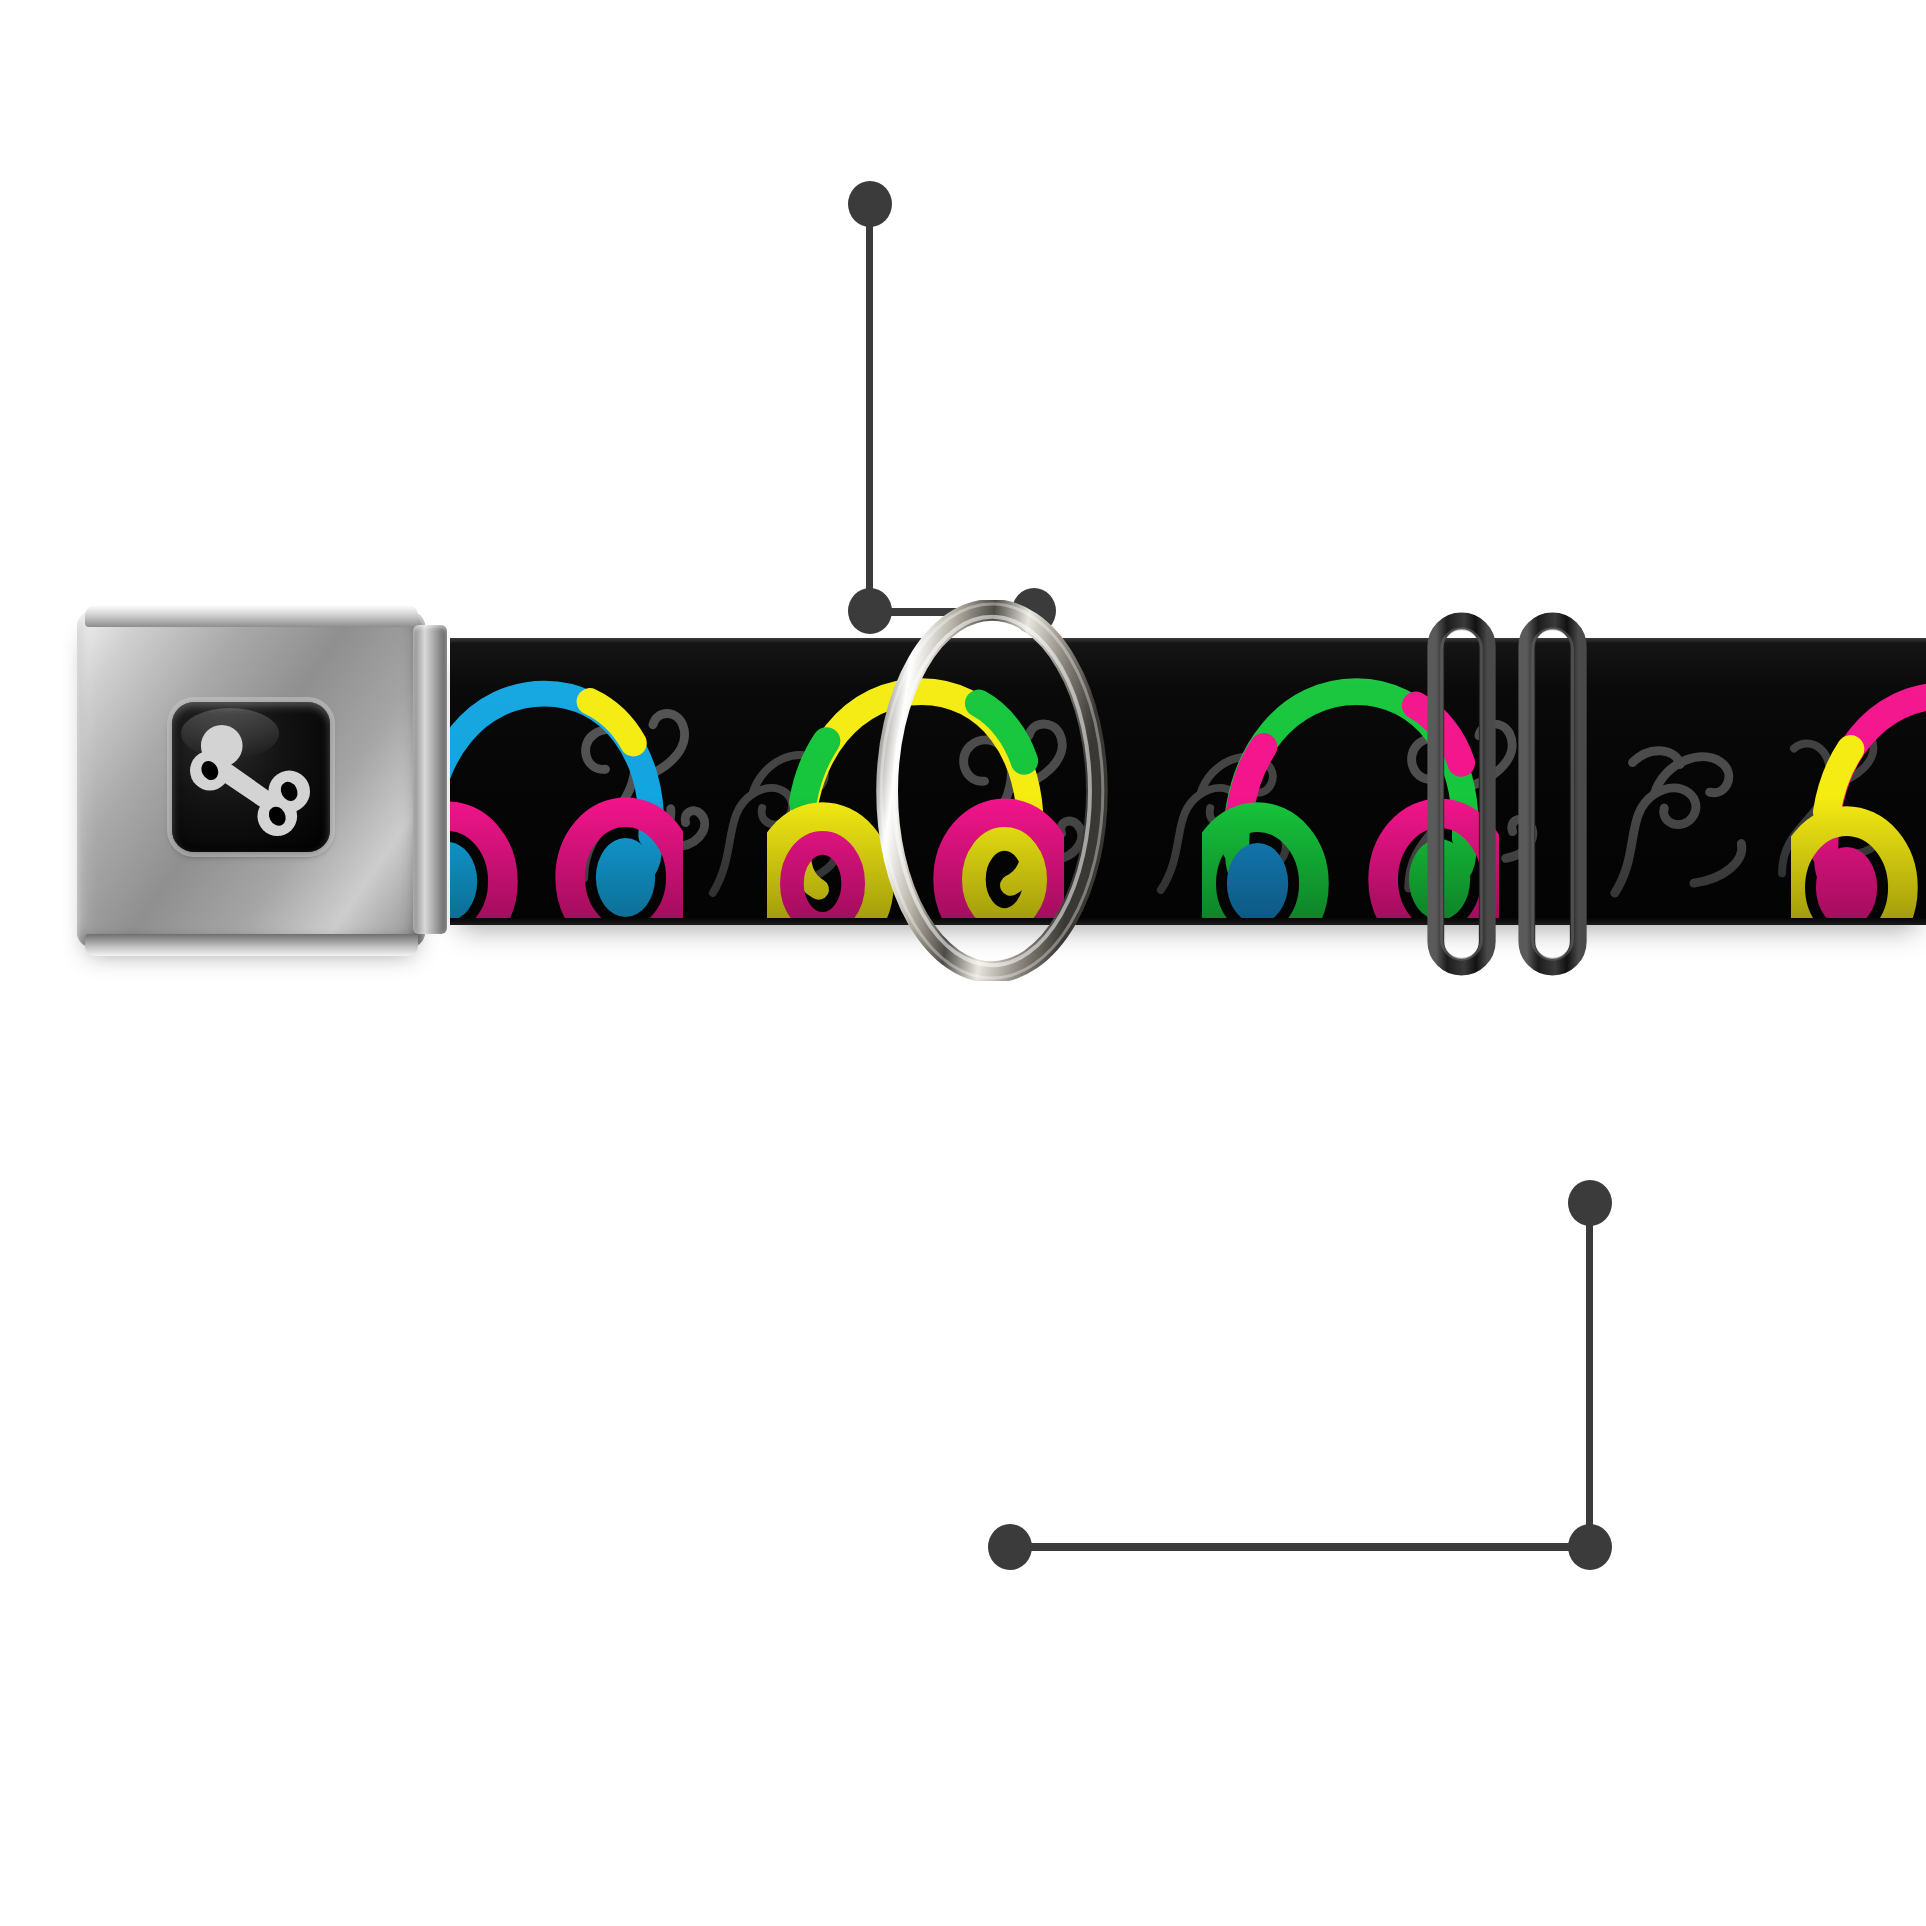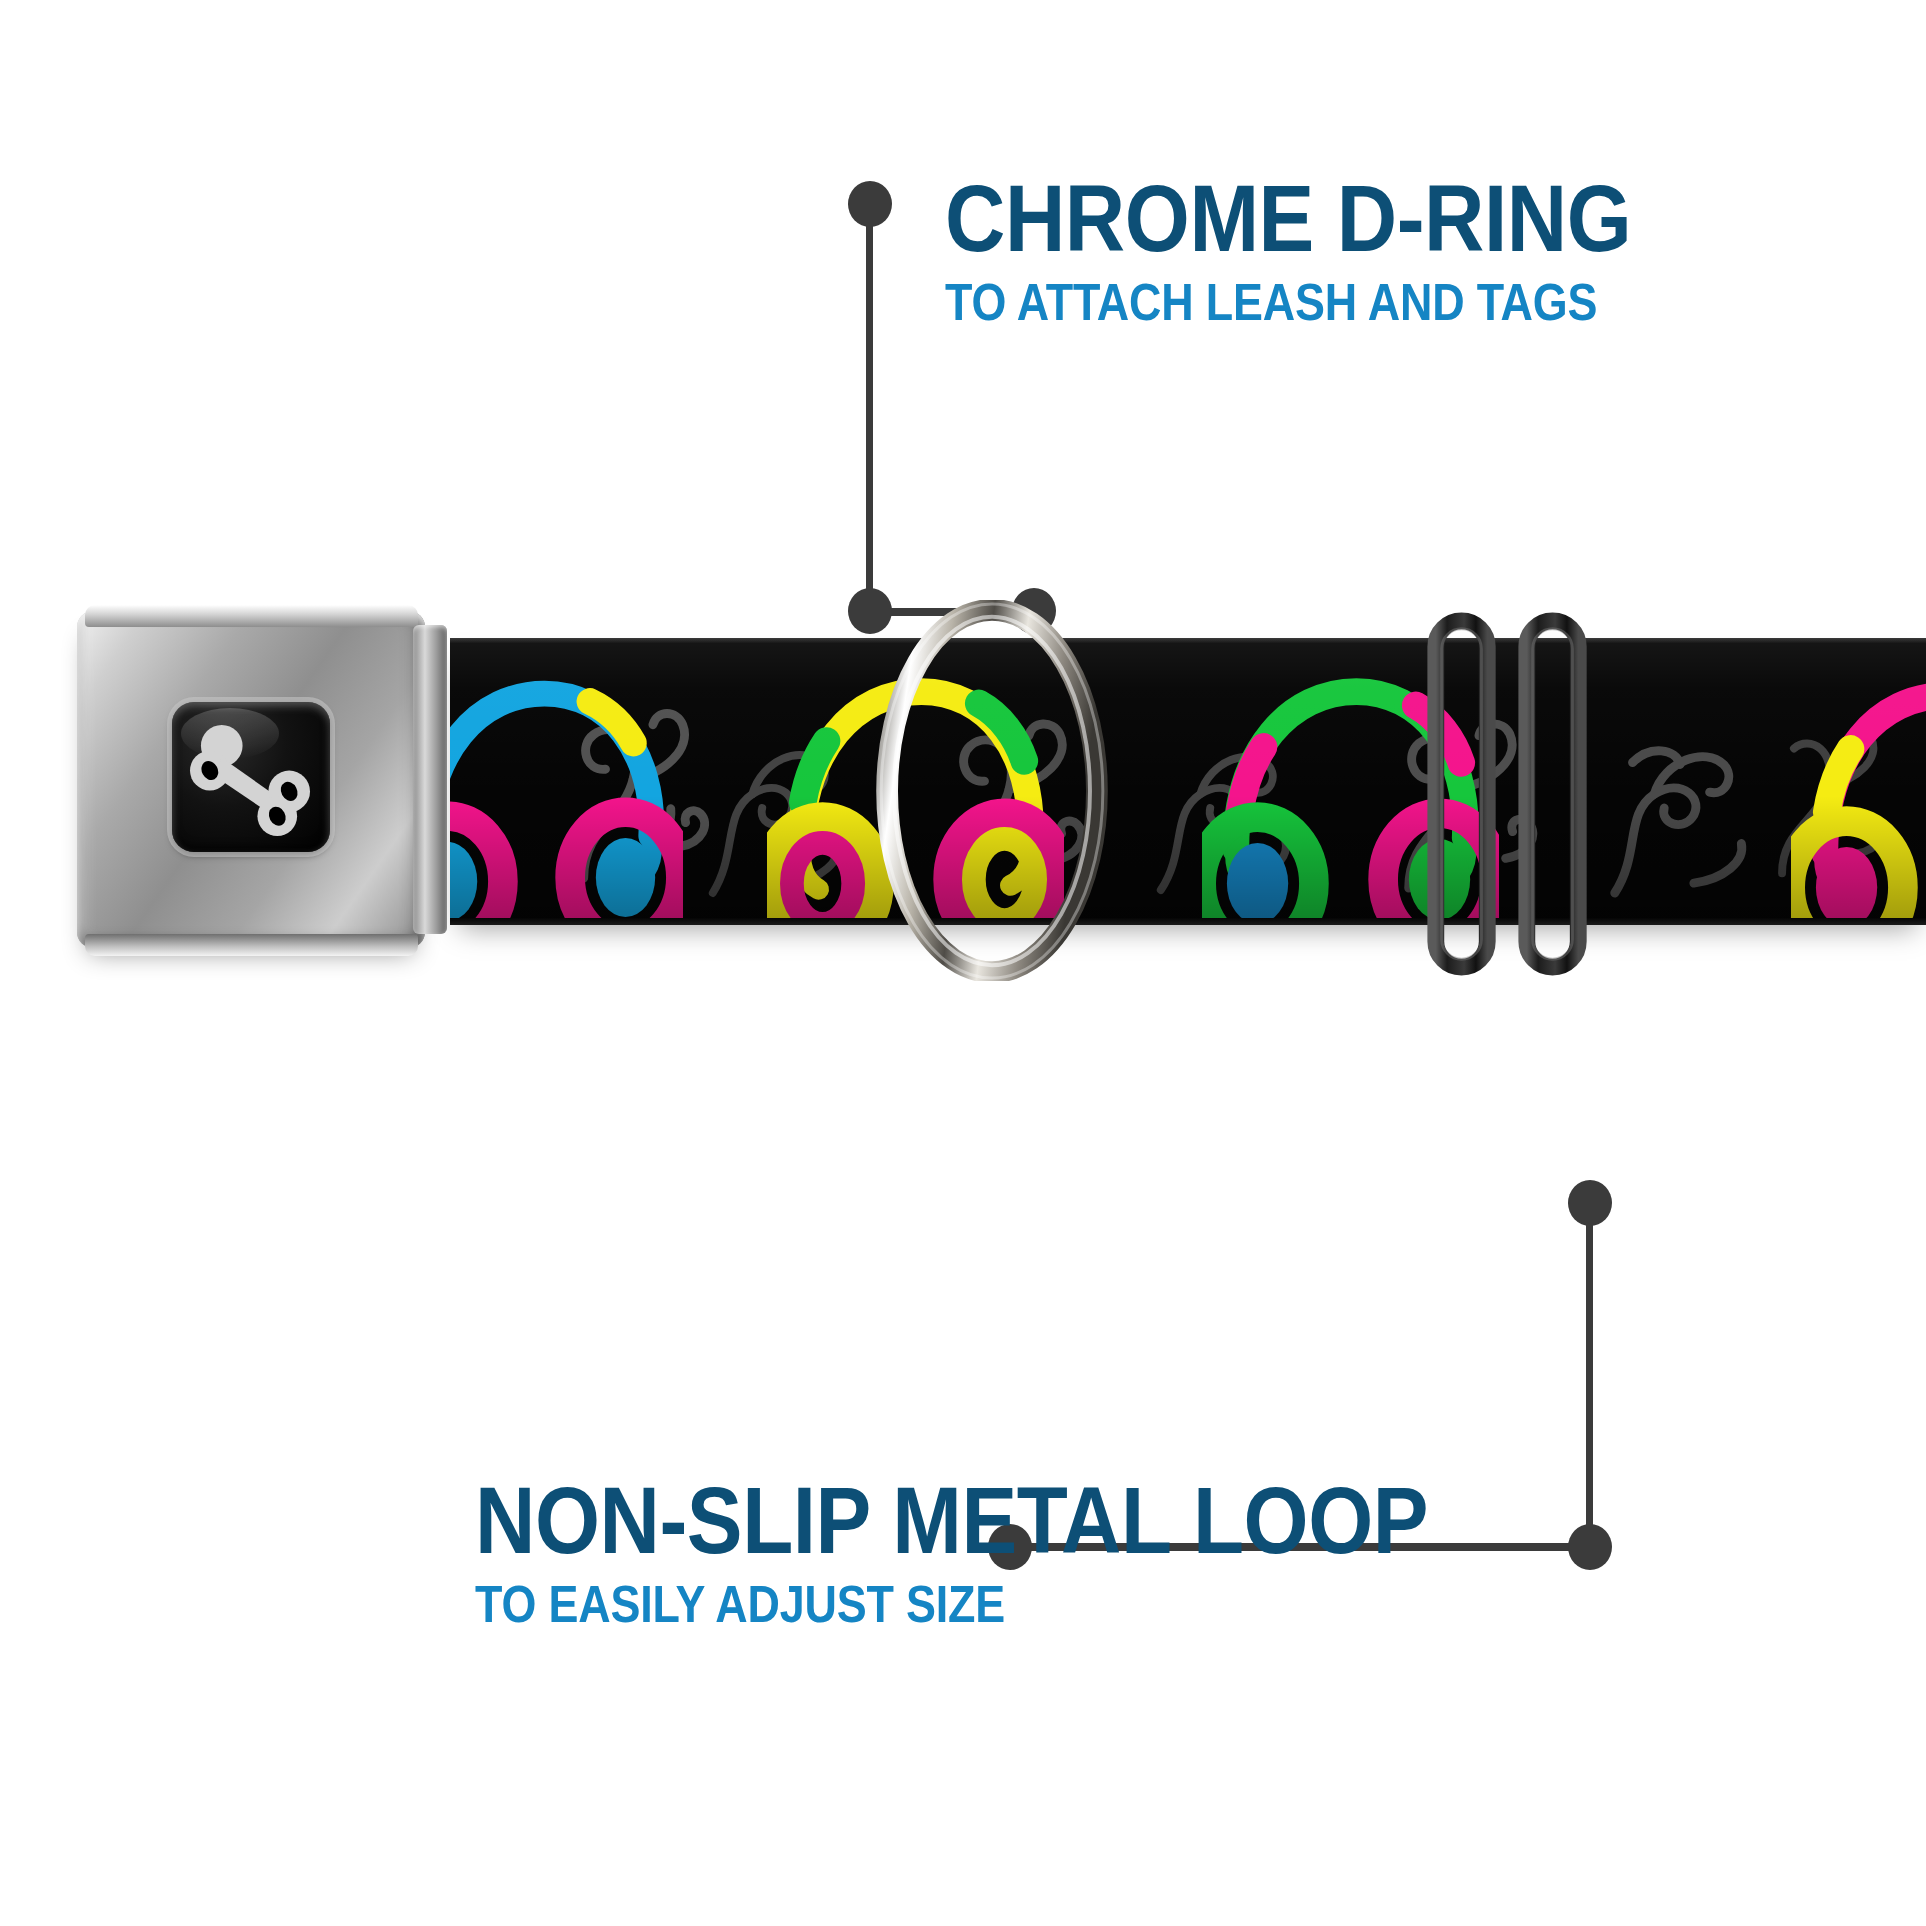--- a/index.html
+++ b/index.html
@@ -135,24 +135,20 @@
 
   
   #loop{position:absolute;left:1416px;top:57px;width:188px;height:366px;}
   #loop svg{display:block;}
 </style>
 </head>
 <body>
 
 <div id="stage">
 
-  <div class="callout" id="callout-top">
-    <div class="title">CHROME D-RING</div>
-    <div class="sub">TO ATTACH LEASH AND TAGS</div>
-  </div>
 
   <div class="dot" style="left:848px;top:181px;width:44px;height:46px;"></div>
   <div class="leader" style="left:866px;top:208px;width:7px;height:406px;"></div>
   <div class="leader" style="left:866px;top:608px;width:168px;height:8px;"></div>
   <div class="dot" style="left:848px;top:588px;width:44px;height:46px;"></div>
   <div class="dot" style="left:1012px;top:588px;width:44px;height:46px;"></div>
 
   <div id="product">
 
     <div id="strap">
@@ -367,19 +363,15 @@
     </div>
 
   </div>
 
   <div class="dot" style="left:1568px;top:1180px;width:44px;height:46px;"></div>
   <div class="leader" style="left:1586px;top:1206px;width:7px;height:342px;"></div>
   <div class="leader" style="left:1010px;top:1543px;width:582px;height:8px;"></div>
   <div class="dot" style="left:1568px;top:1524px;width:44px;height:46px;"></div>
   <div class="dot" style="left:988px;top:1524px;width:44px;height:46px;"></div>
 
-  <div class="callout" id="callout-bottom">
-    <div class="title">NON-SLIP METAL LOOP</div>
-    <div class="sub">TO EASILY ADJUST SIZE</div>
-  </div>
 
 </div>
 
 
 </body></html>

